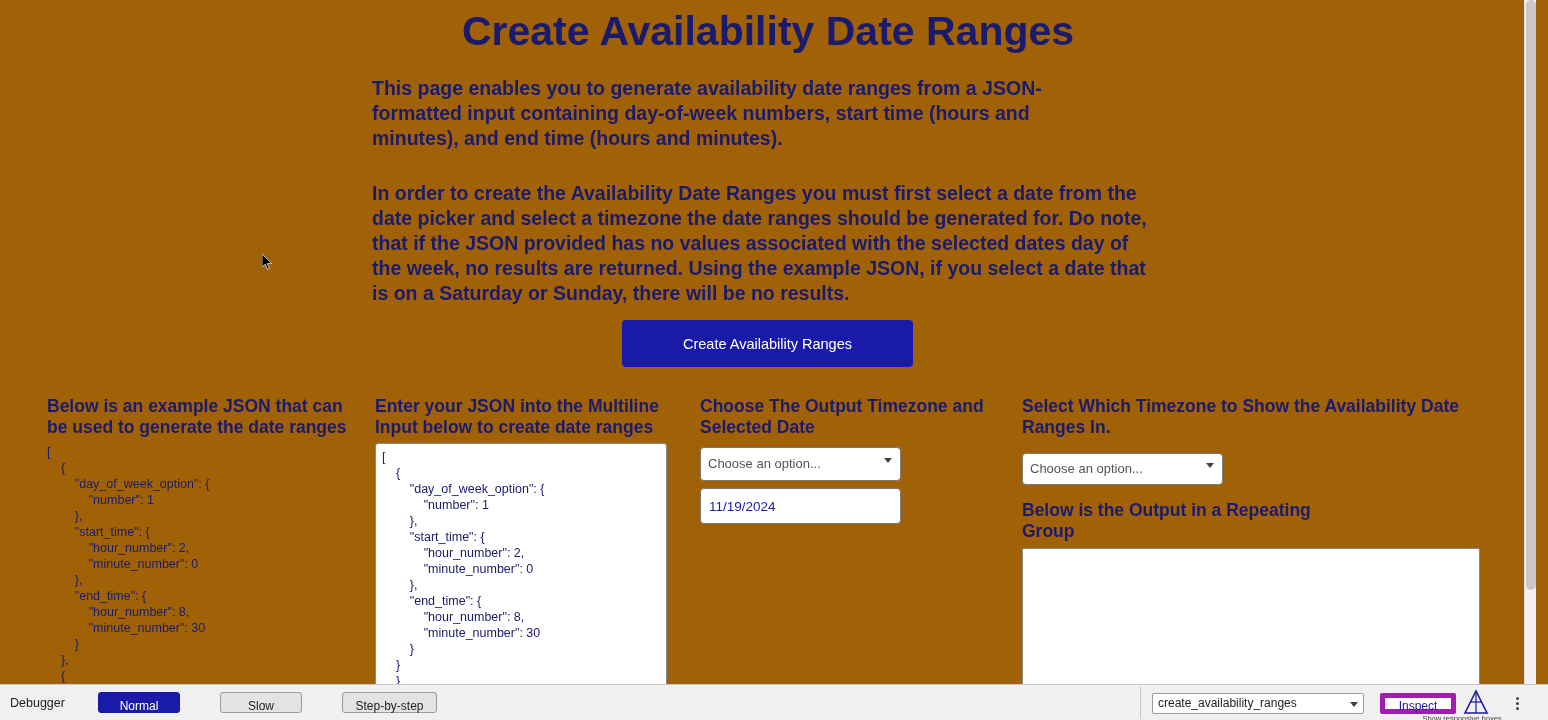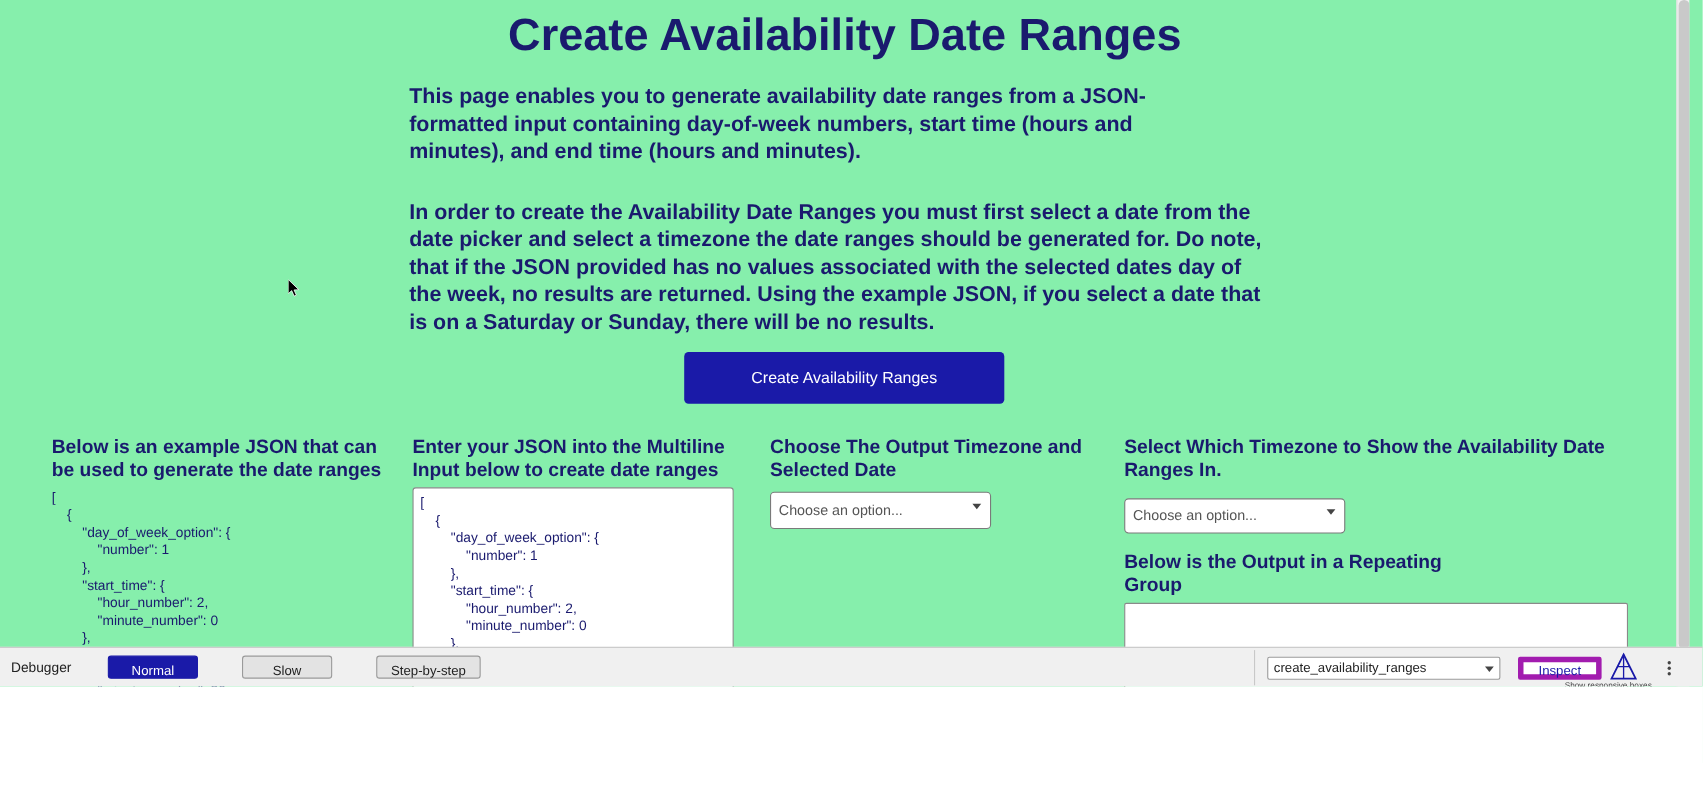--- a/index.html
+++ b/index.html
@@ -6,22 +6,22 @@
   html, body {
     margin: 0; padding: 0;
     width: 1548px; height: 720px;
     background: #ffffff;
     font-family: "Liberation Sans", sans-serif;
     overflow: hidden;
   }
   #page {
     position: relative;
     width: 1548px;
-    height: 624px;
-    background: #86efac;
+    height: 720px;
+    background: #a16207;
     overflow: hidden;
   }
   
   .content {
     position: absolute;
     left: 0; top: 0;
     width: 1536px;
     height: 684px;
     overflow: hidden;
   }
@@ -378,20 +378,21 @@
     }
     }</textarea>
       </div>
 
       <div class="col" id="col3">
         <div class="col-heading">Choose The Output Timezone and Selected Date</div>
         <div class="select-wrap">
           <div class="select-box">Choose an option...</div>
           <span class="select-arrow"></span>
         </div>
+        <input class="date-input" type="text" value="11/19/2024" style="">
       </div>
 
       <div class="col" id="col4">
         <div class="col-heading">Select Which Timezone to Show the Availability Date Ranges In.</div>
         <div class="select-wrap tz-select-wrap">
           <div class="select-box tz-select">Choose an option...</div>
           <span class="select-arrow"></span>
         </div>
         <div class="output-heading">Below is the Output in a Repeating Group</div>
         <div class="output-box"></div>

